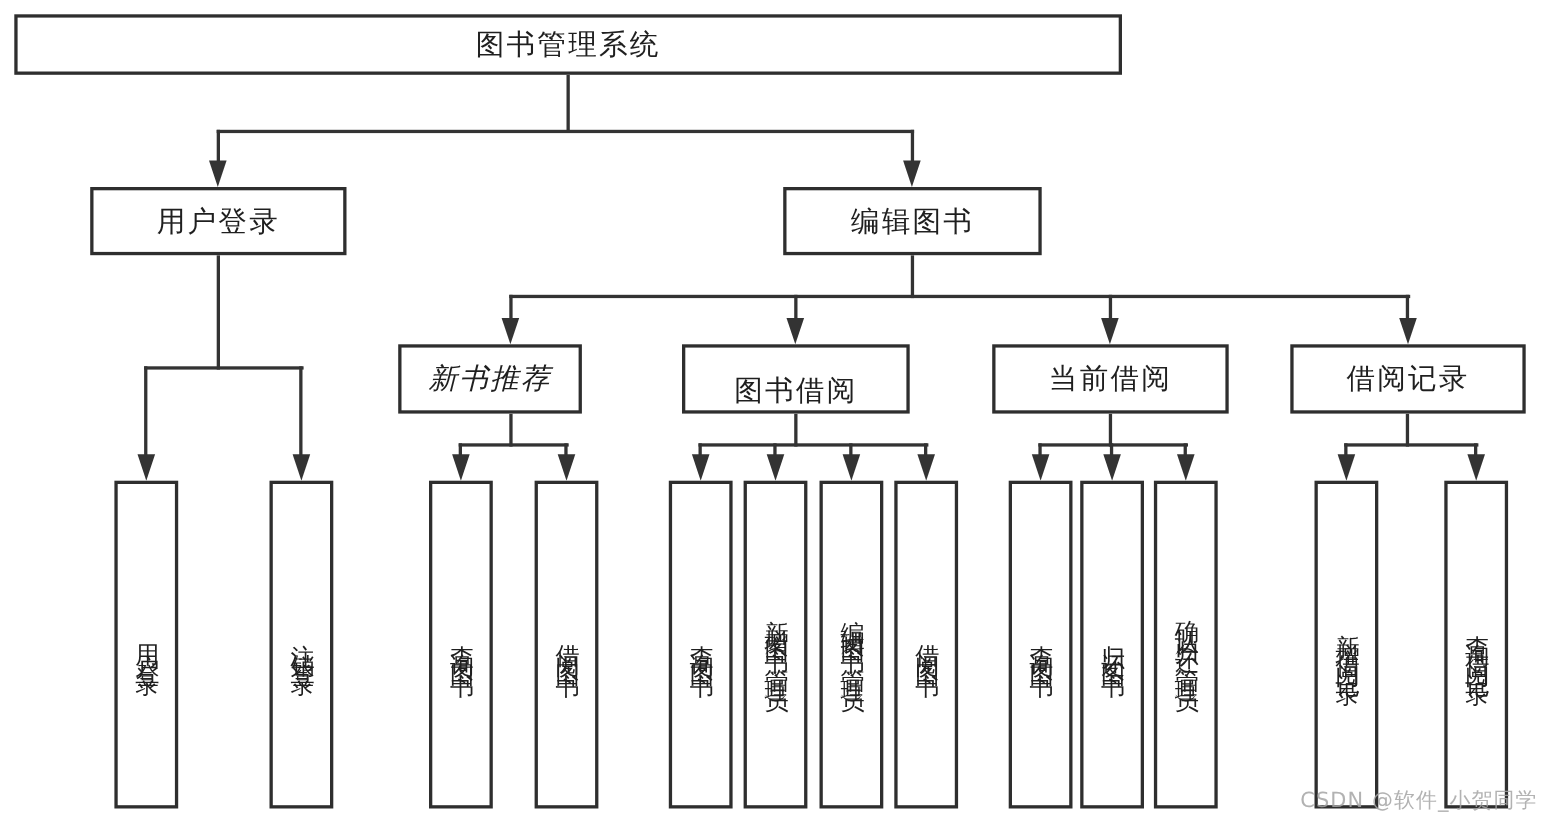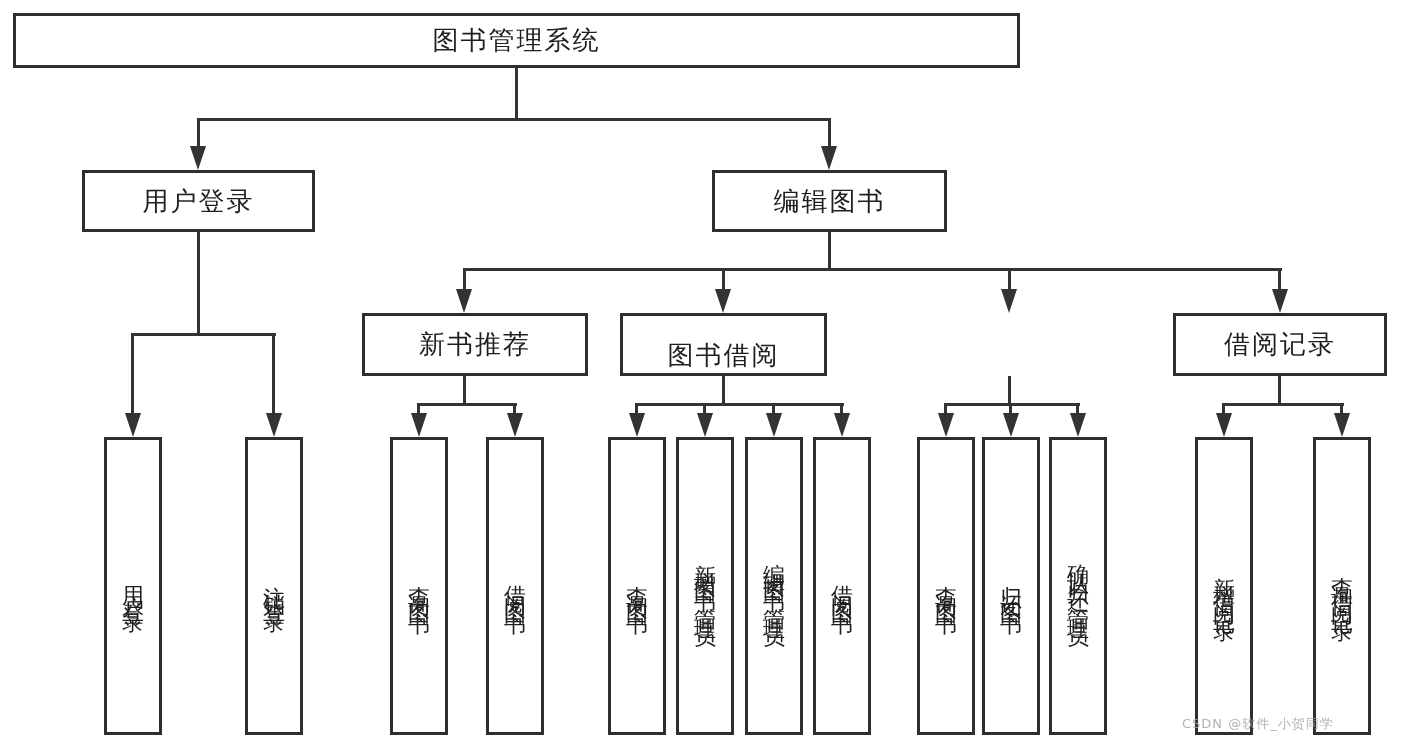--- a/index.html
+++ b/index.html
@@ -19,21 +19,21 @@
   }
   .vl { position:absolute; width:3px; background:#333333; }
   .hl { position:absolute; height:3px; background:#333333; }
   .ar {
     position:absolute; width:0; height:0;
     border-left:8px solid transparent; border-right:8px solid transparent;
     border-top:24px solid #333333;
   }
   .watermark {
     position:absolute; left:1182px; top:715px; z-index:5;
-    font-size:13px; letter-spacing:1px; white-space:nowrap;
+    font-size:19px; letter-spacing:1px; white-space:nowrap;
     color:rgba(164,164,164,0.85);
   }
 </style>
 </head>
 <body>
 
 <div class="canvas">
 
   <div class="vl" style="left:515px;top:68px;height:51px;"></div>
   <div class="hl" style="left:197px;top:118px;width:634px;"></div>
@@ -98,25 +98,28 @@
     <span>图书管理系统</span>
   </div>
 
   <div class="box h" style="left:82px;top:170px;width:233px;height:62px;">
     <span>用户登录</span>
   </div>
   <div class="box h" style="left:712px;top:170px;width:235px;height:62px;">
     <span>编辑图书</span>
   </div>
 
-  <div class="box h" style="left:362px;top:313px;width:226px;height:63px;">
+  <div class="box h" style="left:362px;top:313px;width:167px;height:63px;font-style:italic;">
     <span>新书推荐</span>
   </div>
   <div class="box h" style="left:620px;top:313px;width:207px;height:63px;align-items:flex-end;">
     <span>图书借阅</span>
+  </div>
+  <div class="box h" style="left:902px;top:313px;width:215px;height:63px;">
+    <span>当前借阅</span>
   </div>
   <div class="box h" style="left:1173px;top:313px;width:214px;height:63px;">
     <span>借阅记录</span>
   </div>
 
   <div class="box v" style="left:104px;top:437px;width:58px;height:298px;">
     <span>用户登录</span>
   </div>
   <div class="box v" style="left:245px;top:437px;width:58px;height:298px;">
     <span>注销登录</span>

